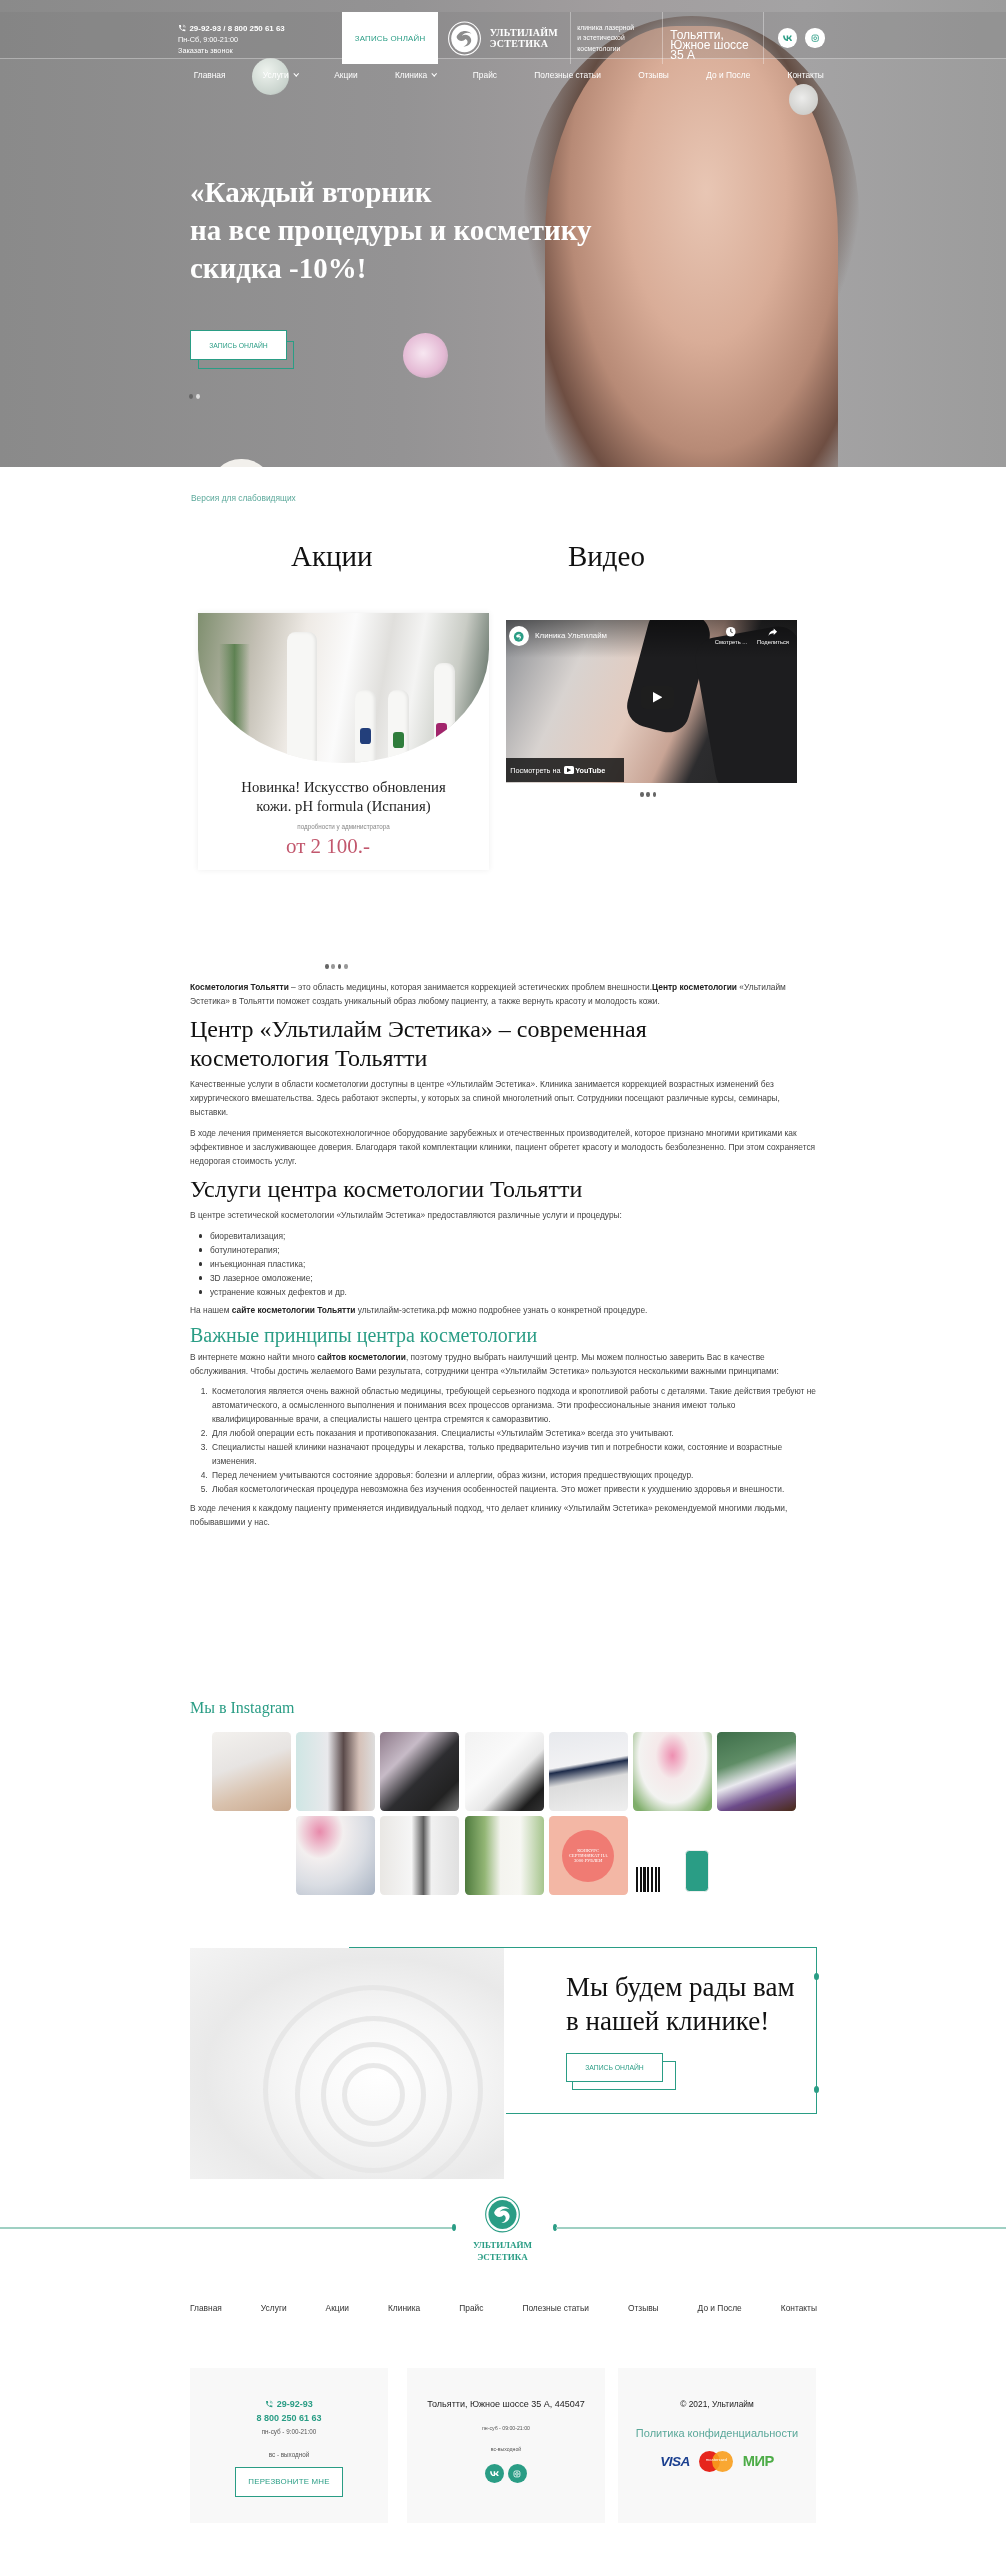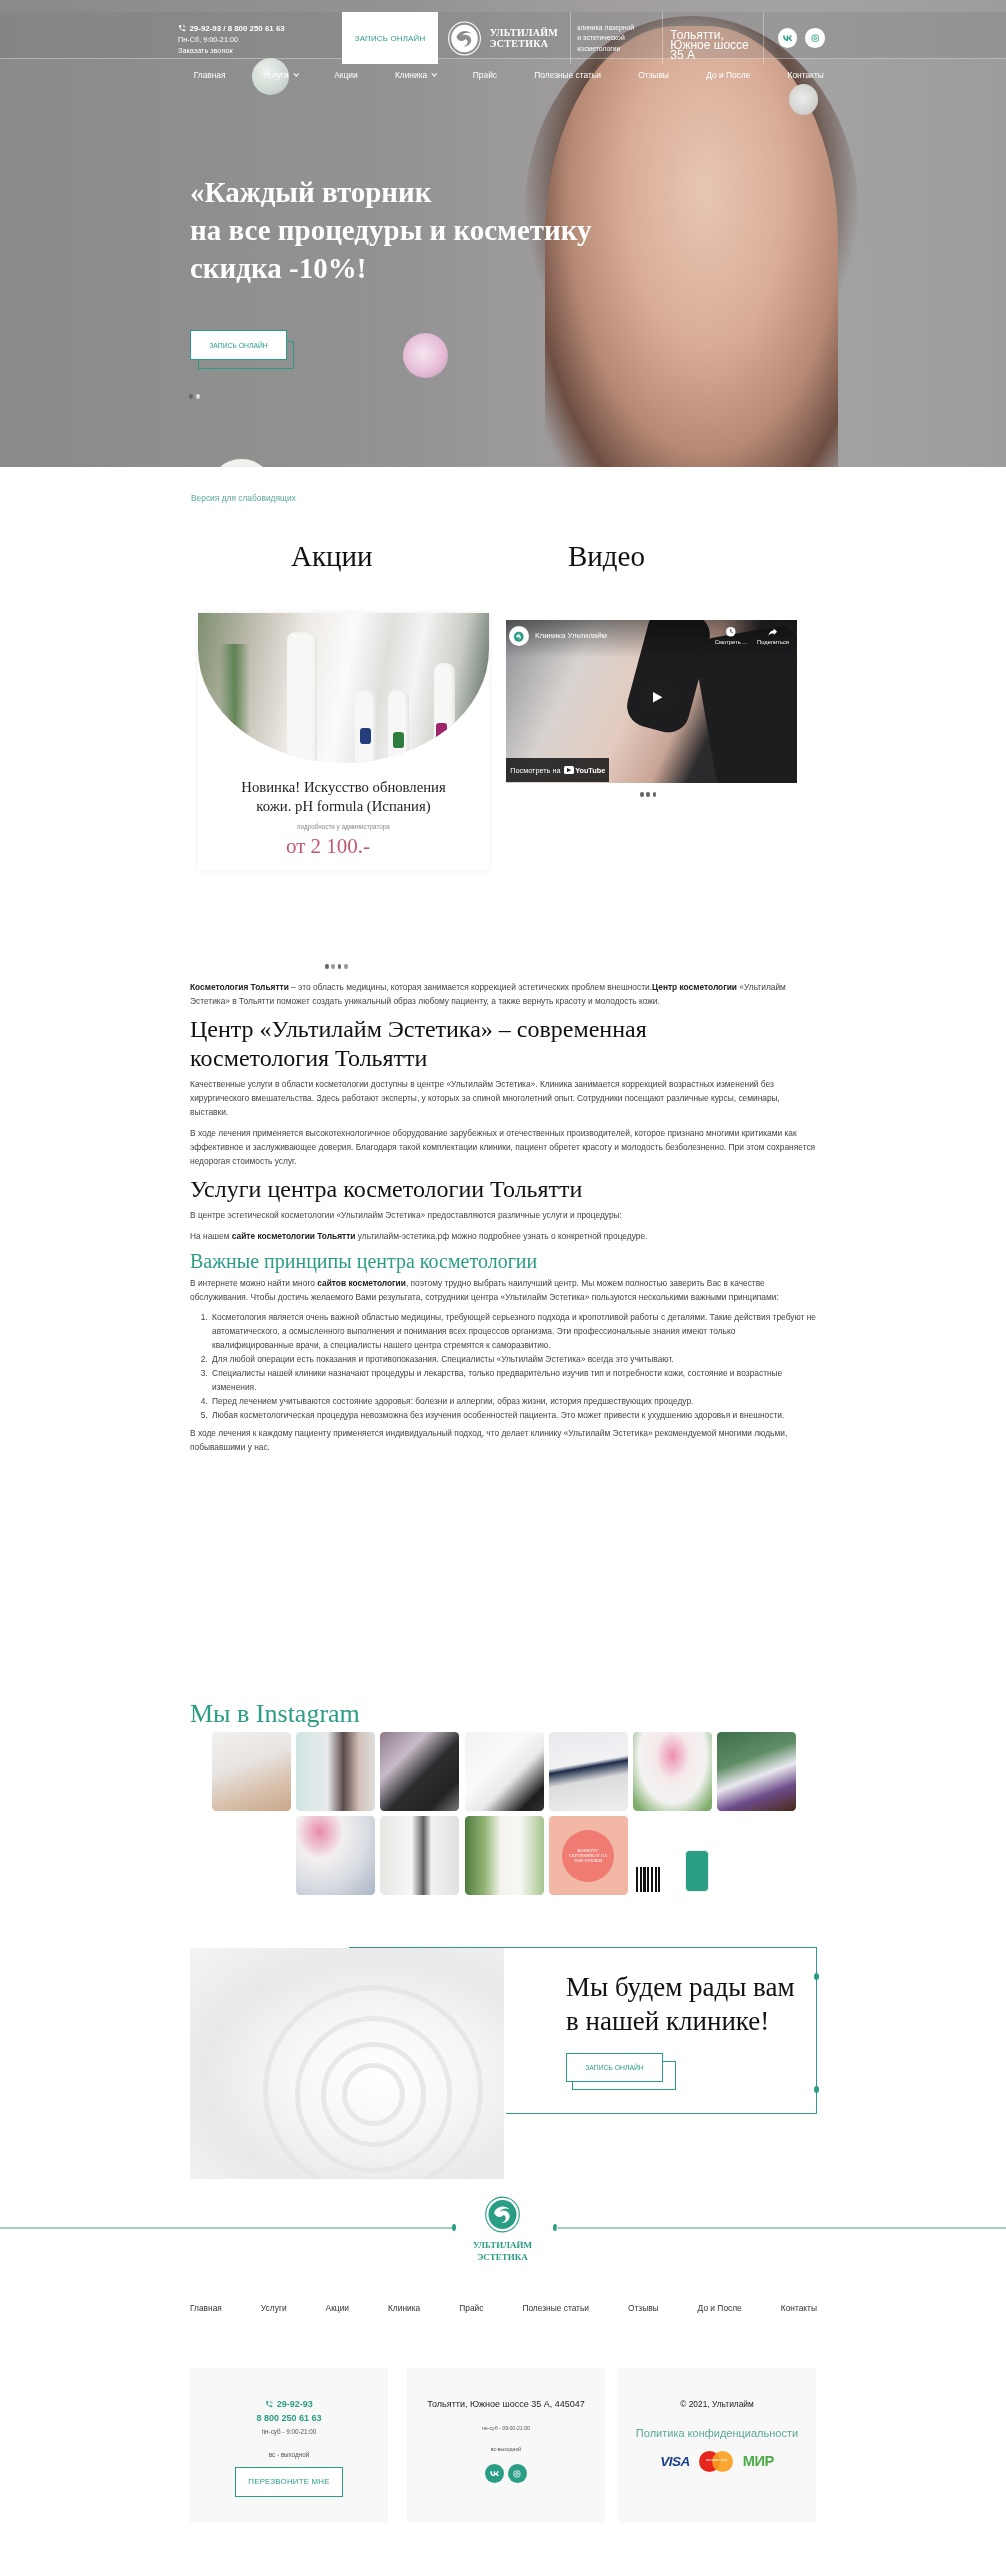--- a/index.html
+++ b/index.html
@@ -79,38 +79,38 @@
   .promo-dots .dot.light { background: #999; }
 
   .video { position: absolute; left: 506px; top: 620px; width: 291px; height: 163px; overflow: hidden;
     background: linear-gradient(115deg, #8a8d92 0%, #d8d3d0 25%, #e3cbbf 45%, #c8a495 60%, #2c2c2e 70%, #222 100%); cursor: pointer; }
   .video .glove { position: absolute; background: #1d1d1f; border-radius: 21px; }
   .video-header { position: absolute; left: 0; top: 0; width: 100%; height: 38px; background: linear-gradient(180deg, rgba(0,0,0,0.45), rgba(0,0,0,0)); }
   .video-chan-logo { position: absolute; left: 3.1px; top: 6.3px; width: 20px; height: 20px; border-radius: 50%; background: #fff; display: flex; align-items: center; justify-content: center; }
   .video-chan { position: absolute; left: 29px; top: 10.5px; color: #fff; font-size: 7.9px; }
   .video-act { position: absolute; top: 6.3px; color: #fff; font-size: 5.8px; text-align: center; width: 42px; }
   .video-play { position: absolute; left: 135px; top: 66px; width: 32.5px; height: 23px; border-radius: 5.2px; background: rgba(30,30,30,0.85); display: flex; align-items: center; justify-content: center; }
-  .video-yt { position: absolute; left: 0; bottom: 1px; width: 103px; height: 24px; background: rgba(20,20,20,0.85); color: #fff; font-size: 7.3px; display: flex; align-items: center; padding-left: 4.2px; gap: 3.1px; }
+  .video-yt { position: absolute; left: 0; bottom: 1px; width: 118px; height: 24px; background: rgba(20,20,20,0.85); color: #fff; font-size: 7.3px; display: flex; align-items: center; padding-left: 4.2px; gap: 3.1px; }
   .yt-logo { display: inline-flex; align-items: center; gap: 1px; font-weight: bold; font-size: 7.3px; }
   .yt-box { width: 10.5px; height: 7.3px; background: #fff; border-radius: 1.6px; display: inline-flex; align-items: center; justify-content: center; }
   .video-dots { position: absolute; left: 640px; top: 792px; display: flex; gap: 2.6px; }
 
   .content { position: absolute; left: 190px; top: 980px; width: 629px; }
   .content h1 { font-family: "Liberation Serif", serif; font-weight: normal; font-size: 26px; color: #111; margin-bottom: 22px; margin-top: 0; }
   .content h2 { font-family: "Liberation Serif", serif; font-weight: normal; font-size: 24px; line-height: 29px; color: #111; margin: 7.3px 0 4.2px; }
   .content h3 { font-family: "Liberation Serif", serif; font-weight: normal; font-size: 20px; color: #2a9d85; margin: 7.3px 0 3.1px; }
   .content p { font-size: 8.4px; line-height: 14px; color: #444; margin-bottom: 6.3px; }
   .content b { color: #222; }
   .content ul { list-style: none; margin: 4.2px 0 4.2px 7.3px; }
   .content ul li { font-size: 8.4px; line-height: 14px; color: #444; position: relative; padding-left: 12.6px; }
   .content ul li::before { content: ""; position: absolute; left: 2.1px; top: 5.8px; width: 2.6px; height: 3.7px; border-radius: 50%; background: #333; }
   .content ol { margin: 4.2px 0 4.2px 20px; }
   .content ol li { font-size: 8.4px; line-height: 14px; color: #444; padding-left: 2.1px; }
 
-  .insta-title { position: absolute; left: 190px; top: 1699px; font-family: "Liberation Serif", serif; font-size: 26px; color: #2a9d85; }
+  .insta-title { position: absolute; left: 190px; top: 1699px; font-family: "Liberation Serif", serif; font-size: 16px; color: #2a9d85; }
   .insta-grid { position: absolute; left: 212px; top: 1732px; width: 584px; }
   .insta-row { display: flex; gap: 5.2px; margin-bottom: 5.2px; justify-content: center; }
   .insta-tile { width: 79px; height: 79px; border-radius: 4.2px; overflow: hidden; cursor: pointer; position: relative; }
 
   .cta-img { position: absolute; left: 190px; top: 1948px; width: 314px; height: 231px; overflow: hidden;
     background: radial-gradient(ellipse at 60% 55%, #ffffff 0%, #f6f6f6 35%, #e9e9e9 65%, #f4f4f4 100%); }
   .shell { position: absolute; border-radius: 50%; border: 5.2px solid rgba(230,230,230,0.9); }
   .cta-frame-top { position: absolute; left: 349px; top: 1947px; width: 467px; height: 1px; background: #2a9d85; }
   .cta-frame-right { position: absolute; left: 816px; top: 1947px; width: 1px; height: 167px; background: #2a9d85; }
   .cta-frame-bottom { position: absolute; left: 506px; top: 2113px; width: 310px; height: 1px; background: #2a9d85; }
@@ -320,20 +320,27 @@
   <div class="dot"></div>
 </div>
 
 <article class="content">
   <p><b>Косметология Тольятти</b><span> – это область медицины, которая занимается коррекцией эстетических проблем внешности.</span><b>Центр косметологии</b><span> «Ультилайм Эстетика» в Тольятти поможет создать уникальный образ любому пациенту, а также вернуть красоту и молодость кожи.</span></p>
   <h2 style="width:576px;">Центр «Ультилайм Эстетика» – современная косметология Тольятти</h2>
   <p>Качественные услуги в области косметологии доступны в центре «Ультилайм Эстетика». Клиника занимается коррекцией возрастных изменений без хирургического вмешательства. Здесь работают эксперты, у которых за спиной многолетний опыт. Сотрудники посещают различные курсы, семинары, выставки.</p>
   <p>В ходе лечения применяется высокотехнологичное оборудование зарубежных и отечественных производителей, которое признано многими критиками как эффективное и заслуживающее доверия. Благодаря такой комплектации клиники, пациент обретет красоту и молодость безболезненно. При этом сохраняется недорогая стоимость услуг.</p>
   <h2>Услуги центра косметологии Тольятти</h2>
   <p>В центре эстетической косметологии «Ультилайм Эстетика» предоставляются различные услуги и процедуры:</p>
+  <ul>
+    <li>биоревитализация;</li>
+    <li>ботулинотерапия;</li>
+    <li>инъекционная пластика;</li>
+    <li>3D лазерное омоложение;</li>
+    <li>устранение кожных дефектов и др.</li>
+  </ul>
   <p><span>На нашем </span><b>сайте косметологии Тольятти</b><span> ультилайм-эстетика.рф можно подробнее узнать о конкретной процедуре.</span></p>
   <h3>Важные принципы центра косметологии</h3>
   <p><span>В интернете можно найти много </span><b>сайтов косметологии</b><span>, поэтому трудно выбрать наилучший центр. Мы можем полностью заверить Вас в качестве обслуживания. Чтобы достичь желаемого Вами результата, сотрудники центра «Ультилайм Эстетика» пользуются несколькими важными принципами:</span></p>
   <ol>
     <li>Косметология является очень важной областью медицины, требующей серьезного подхода и кропотливой работы с деталями. Такие действия требуют не автоматического, а осмысленного выполнения и понимания всех процессов организма. Эти профессиональные знания имеют только квалифицированные врачи, а специалисты нашего центра стремятся к саморазвитию.</li>
     <li>Для любой операции есть показания и противопоказания. Специалисты «Ультилайм Эстетика» всегда это учитывают.</li>
     <li>Специалисты нашей клиники назначают процедуры и лекарства, только предварительно изучив тип и потребности кожи, состояние и возрастные изменения.</li>
     <li>Перед лечением учитываются состояние здоровья: болезни и аллергии, образ жизни, история предшествующих процедур.</li>
     <li>Любая косметологическая процедура невозможна без изучения особенностей пациента. Это может привести к ухудшению здоровья и внешности.</li>
   </ol>

